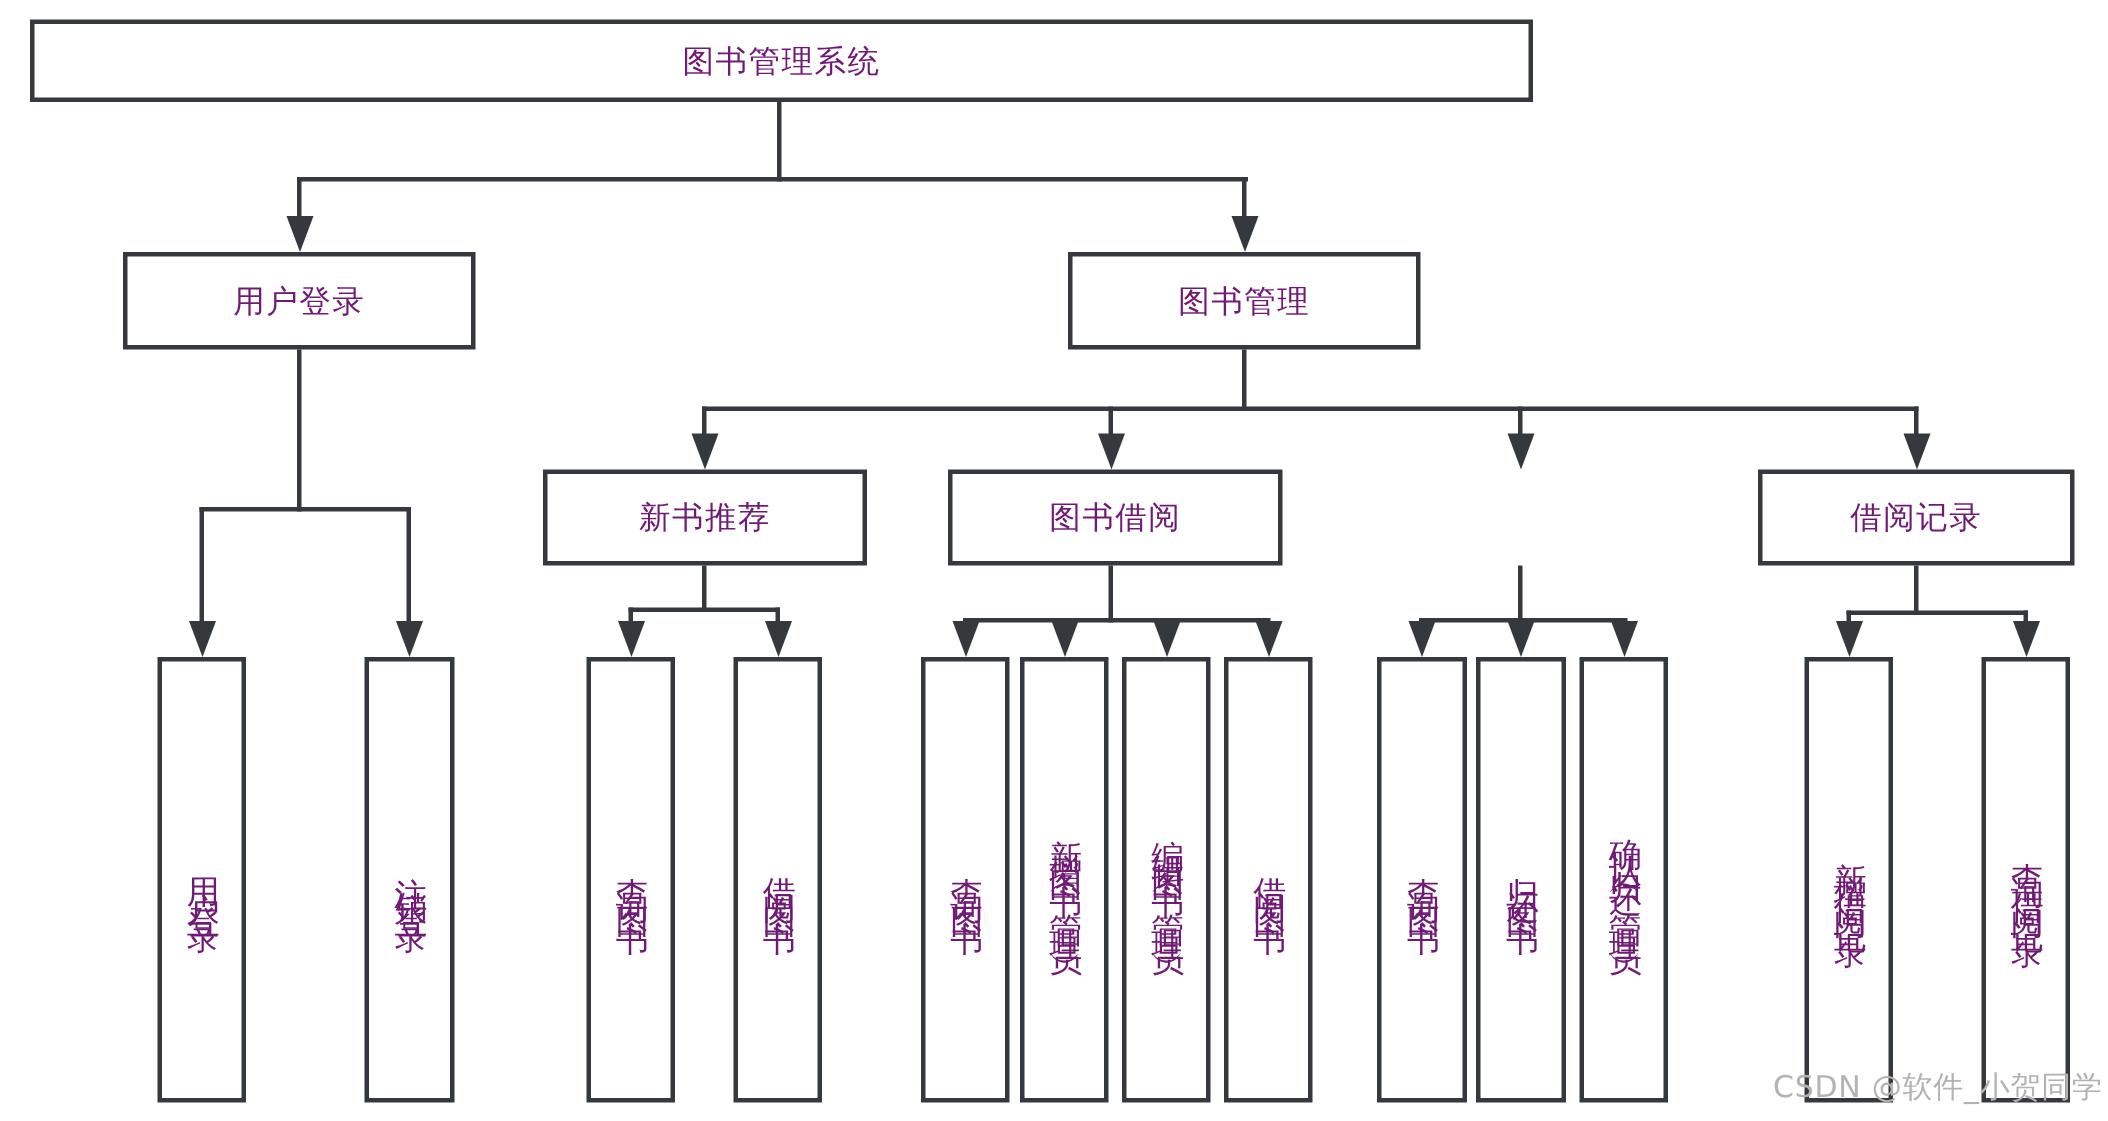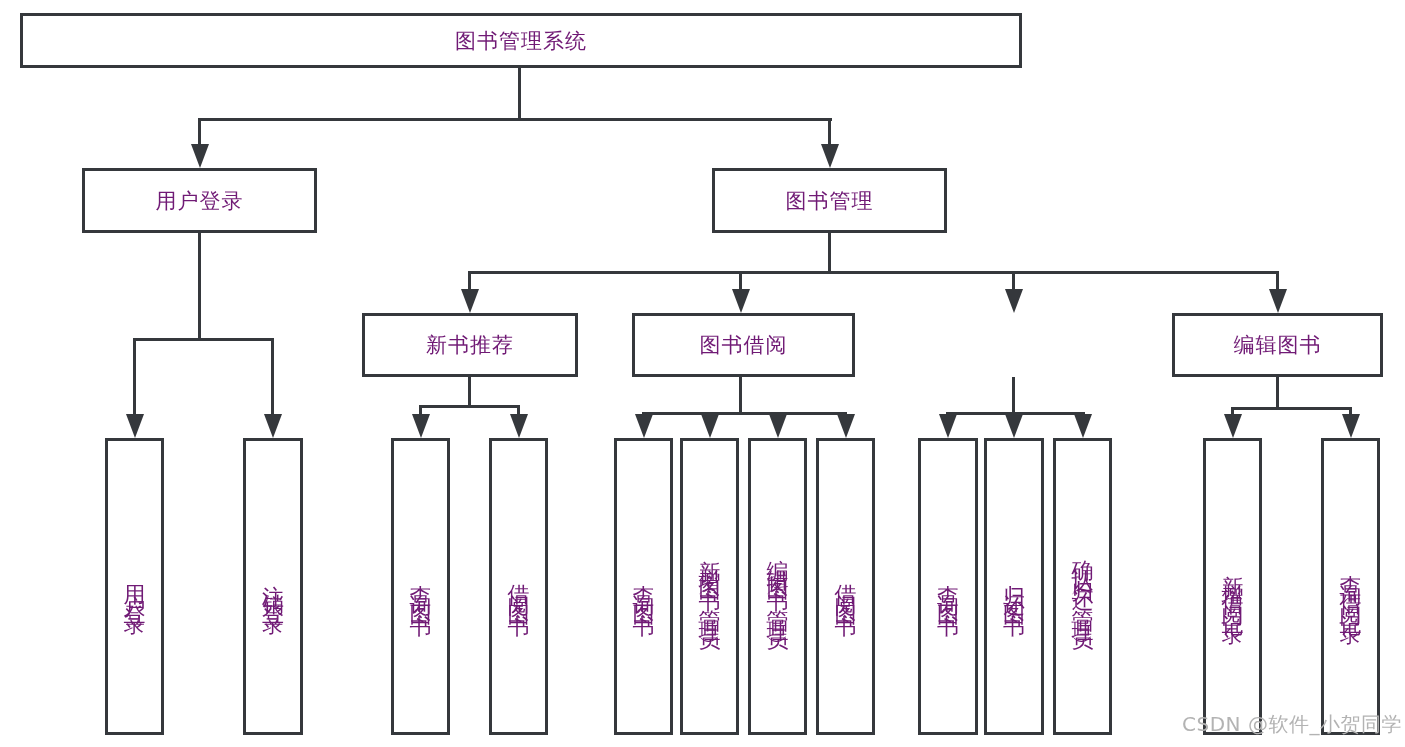--- a/index.html
+++ b/index.html
@@ -55,21 +55,21 @@
 
 <div class="canvas">
 
   <div class="bx" style="left:20px;top:13px;width:1002px;height:55px;">图书管理系统</div>
 
   <div class="bx" style="left:82px;top:168px;width:235px;height:65px;">用户登录</div>
   <div class="bx" style="left:712px;top:168px;width:235px;height:65px;">图书管理</div>
 
   <div class="bx" style="left:362px;top:313px;width:216px;height:64px;">新书推荐</div>
   <div class="bx" style="left:632px;top:313px;width:223px;height:64px;">图书借阅</div>
-  <div class="bx" style="left:1172px;top:313px;width:211px;height:64px;">编辑图书</div>
+  <div class="bx" style="left:1172px;top:313px;width:211px;height:64px;">借阅记录</div>
 
   <div class="bx vx" style="left:105px;top:438px;width:59px;height:297px;">用户登录</div>
   <div class="bx vx" style="left:243px;top:438px;width:60px;height:297px;">注销登录</div>
 
   <div class="bx vx" style="left:391px;top:438px;width:59px;height:297px;">查询图书</div>
   <div class="bx vx" style="left:489px;top:438px;width:59px;height:297px;">借阅图书</div>
 
   <div class="bx vx" style="left:614px;top:438px;width:59px;height:297px;">查询图书</div>
   <div class="bx vx" style="left:680px;top:438px;width:59px;height:297px;">新增图书（管理员）</div>
   <div class="bx vx" style="left:748px;top:438px;width:59px;height:297px;">编辑图书（管理员）</div>

